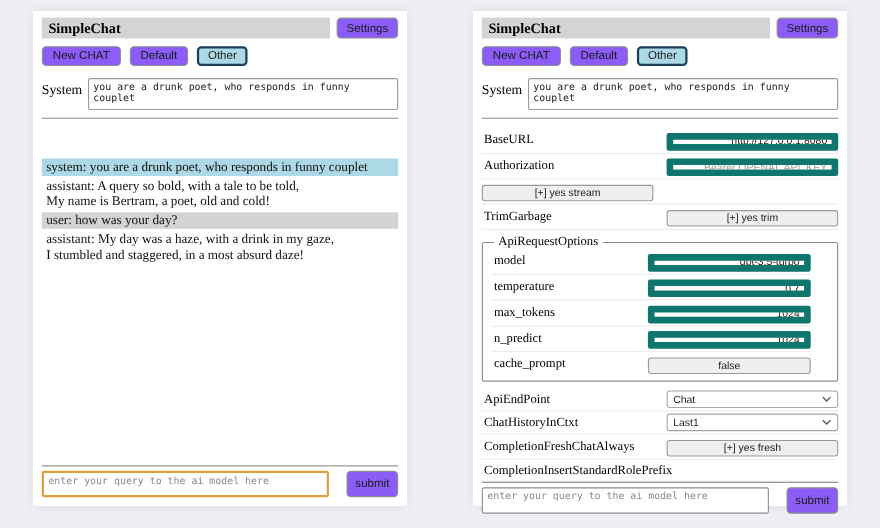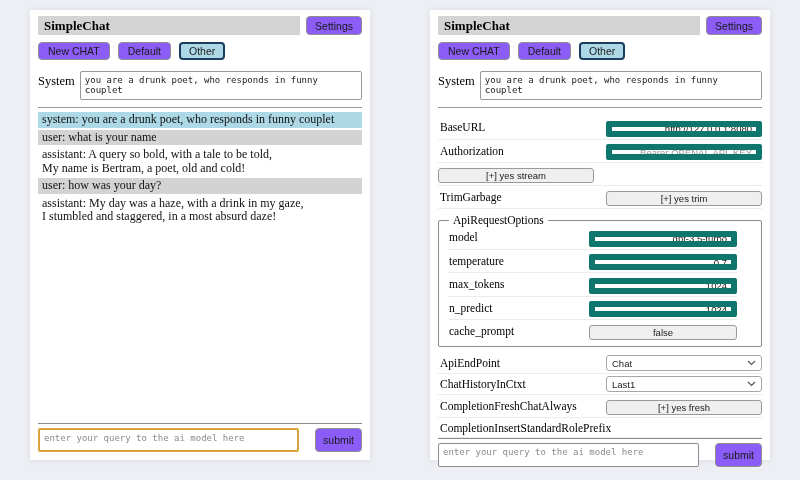--- a/index.html
+++ b/index.html
@@ -76,21 +76,21 @@
   
   .messages { }
   .msg {
     font-size: 12px;
     line-height: 13.5px;
     padding: 1px 4px;
     margin-bottom: 2px;
     white-space: pre-line;
     color: #111;
   }
-  .msg.system { background: #add8e6; }
+  .msg.system { background: #add8e6; margin-top: 32px; }
   .msg.user   { background: #d3d3d3; }
 
   .spacer { flex: 1; }
 
   
   .query-row { display: flex; gap: 16px; align-items: stretch; }
   .query-row textarea { flex: 1; height: 24px; border: 1px solid #8c8c8c; }
   .panel.left .query-row textarea { border: 2px solid #d9a43c; }
   .query-row .btn.submit { padding: 0 7px; border-radius: 4px; }
 
@@ -184,21 +184,20 @@
 
     <div class="system-row">
       <label>System</label>
       <textarea spellcheck="false" style="">you are a drunk poet, who responds in funny couplet</textarea>
     </div>
 
     <hr class="div1">
 
     <div class="messages">
       <div class="msg system">system: you are a drunk poet, who responds in funny couplet</div>
-      <div class="msg user">user: what is your name</div>
       <div class="msg assistant">assistant: A query so bold, with a tale to be told,
 My name is Bertram, a poet, old and cold!</div>
       <div class="msg user">user: how was your day?</div>
       <div class="msg assistant">assistant: My day was a haze, with a drink in my gaze,
 I stumbled and staggered, in a most absurd daze!</div>
     </div>
 
     <div class="spacer"></div>
 
     <hr class="div2">

